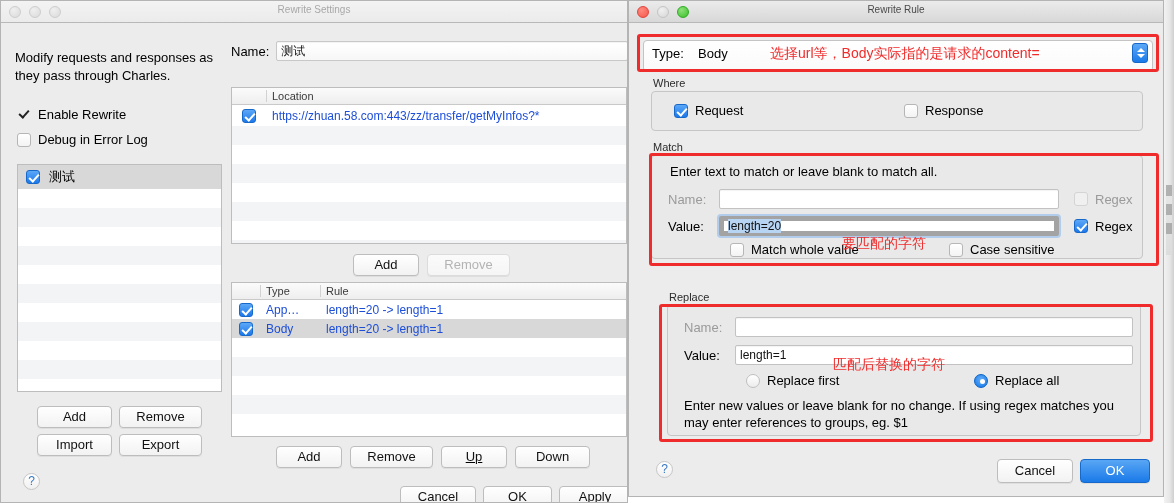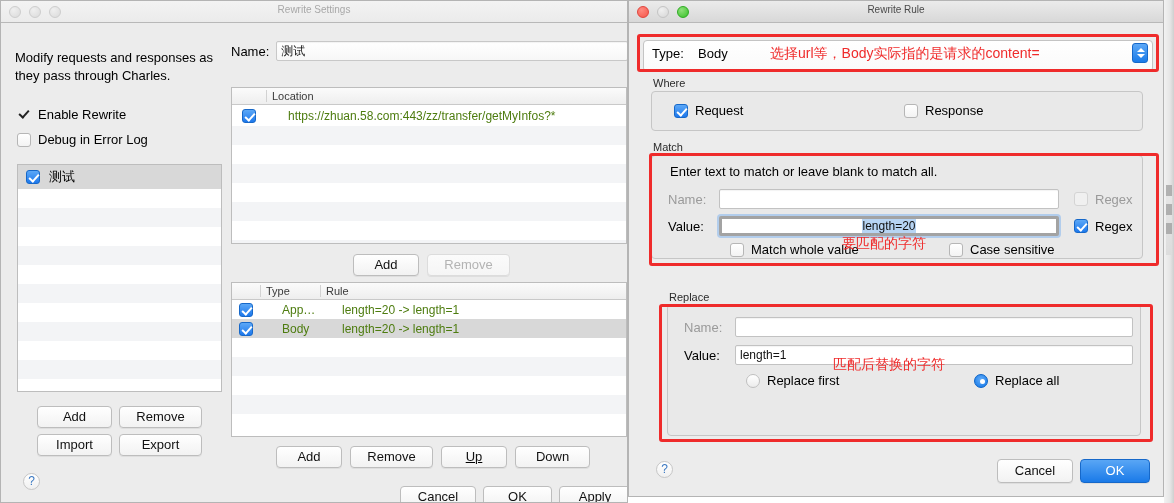--- a/index.html
+++ b/index.html
@@ -85,37 +85,37 @@
   .btn.disabled { color: #b3b3b3; border-color: #dcdcdc; background: linear-gradient(#fbfbfb,#f5f5f5); }
   .btn.primary { background: linear-gradient(#59a6f5,#1a7ae8); border-color:#1668c9; color:#fff; }
 
   
   .field {
     background: #fff; border: 1px solid #c2c2c2; border-radius: 2px;
     height: 20px; font-size: 12px; color: #111;
     display: flex; align-items: center; padding: 0 4px;
     box-shadow: inset 0 1px 1px rgba(0,0,0,.05);
   }
-  .field.focus { border: 3px solid #a3a3a3; box-shadow: 0 0 0 2px rgba(110,170,240,.45); justify-content: center; }
+  .field.focus { border: 5px solid #a3a3a3; box-shadow: 0 0 0 2px rgba(110,170,240,.45); }
   .sel-text { background: #b7d4f3; }
 
   
   .table {
     background: #fff; border: 1px solid #bdbdbd; overflow: hidden; position: relative;
   }
   .thead {
     height: 17px; background: linear-gradient(#fbfbfb,#eeeeee);
     border-bottom: 1px solid #c9c9c9; position: relative;
   }
   .thead .th { position: absolute; top: 2px; font-size: 11px; color: #3a3a3a; }
   .thead .vsep { position: absolute; top: 2px; bottom: 2px; width: 1px; background: #d2d2d2; }
   .trow { height: 19px; display: flex; align-items: center; position: relative; }
   .trow.alt { background: #f3f4f6; }
   .trow.sel { background: #d8d8d8; }
-  .cell { font-size: 12px; color: #4d7c0f; position: absolute; margin-left: 16px; }
+  .cell { font-size: 12px; color: #1d4ed8; position: absolute; }
 
   
   .groupbox { position: absolute; border: 1px solid #c6c6c6; border-radius: 4px; background: #e9e9e9; }
   .grouplabel { position: absolute; font-size: 11px; color: #2b2b2b; }
 
   
   .ann {
     position: absolute; border: 3px solid #ef2b2b; border-radius: 3px; pointer-events: none;
   }
   .anntext { position: absolute; color: #ef2b2b; font-size: 14px; white-space: nowrap; }
@@ -370,20 +370,21 @@
 
         <div class="row" style="position:absolute; left:78px; top:68px;">
           <span class="rd off"></span>
           <span class="lbl">Replace first</span>
         </div>
         <div class="row" style="position:absolute; left:306px; top:68px;">
           <span class="rd on"></span>
           <span class="lbl">Replace all</span>
         </div>
 
+        <div class="lbl" style="position:absolute; left:16px; top:92px; width:444px; line-height:17px;">Enter new values or leave blank for no change. If using regex matches you may enter references to groups, eg. $1</div>
       </div>
       <div class="anntext" style="left:204px; top:333px;">匹配后替换的字符</div>
       <div class="ann" style="left:30px; top:281px; width:494px; height:138px;"></div>
 
       <div class="help" style="position:absolute; left:27px; top:438px;">?</div>
       <div style="position:absolute; left:368px; top:436px;">
         <div class="btn" style="width:76px; height:24px; line-height:22px;">Cancel</div>
       </div>
       <div style="position:absolute; left:451px; top:436px;">
         <div class="btn primary" style="width:70px; height:24px; line-height:22px;">OK</div>

